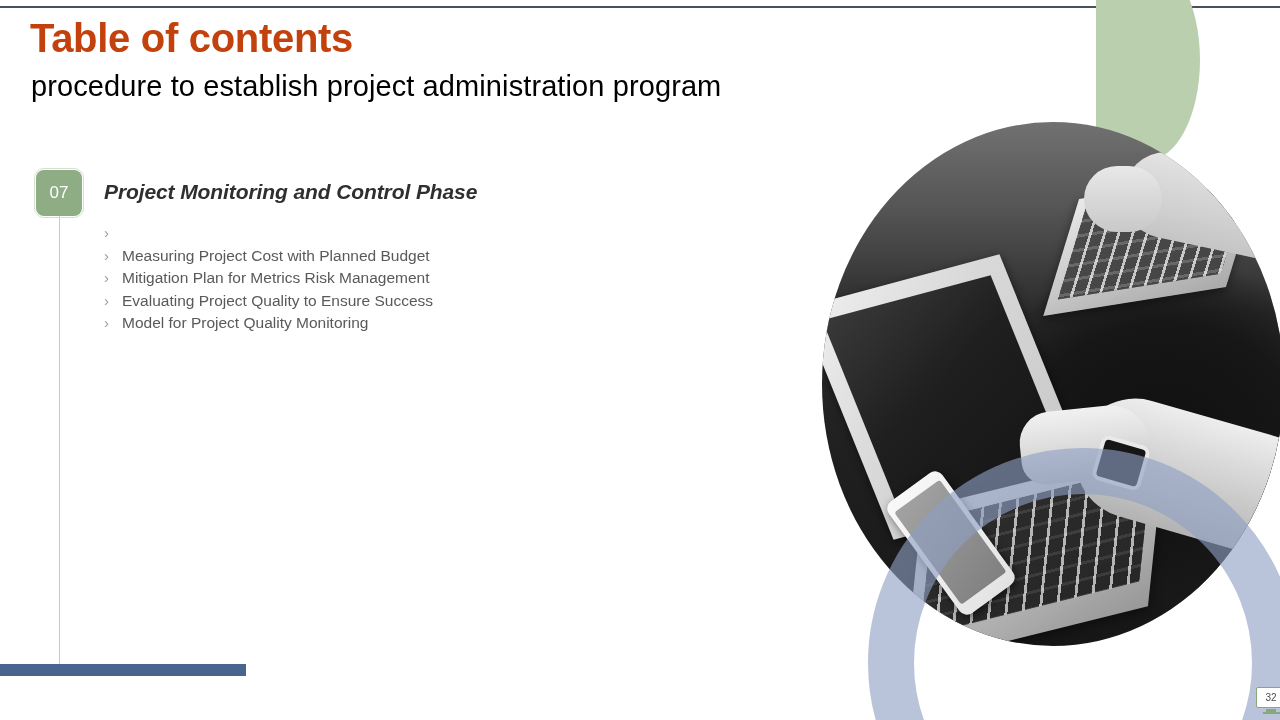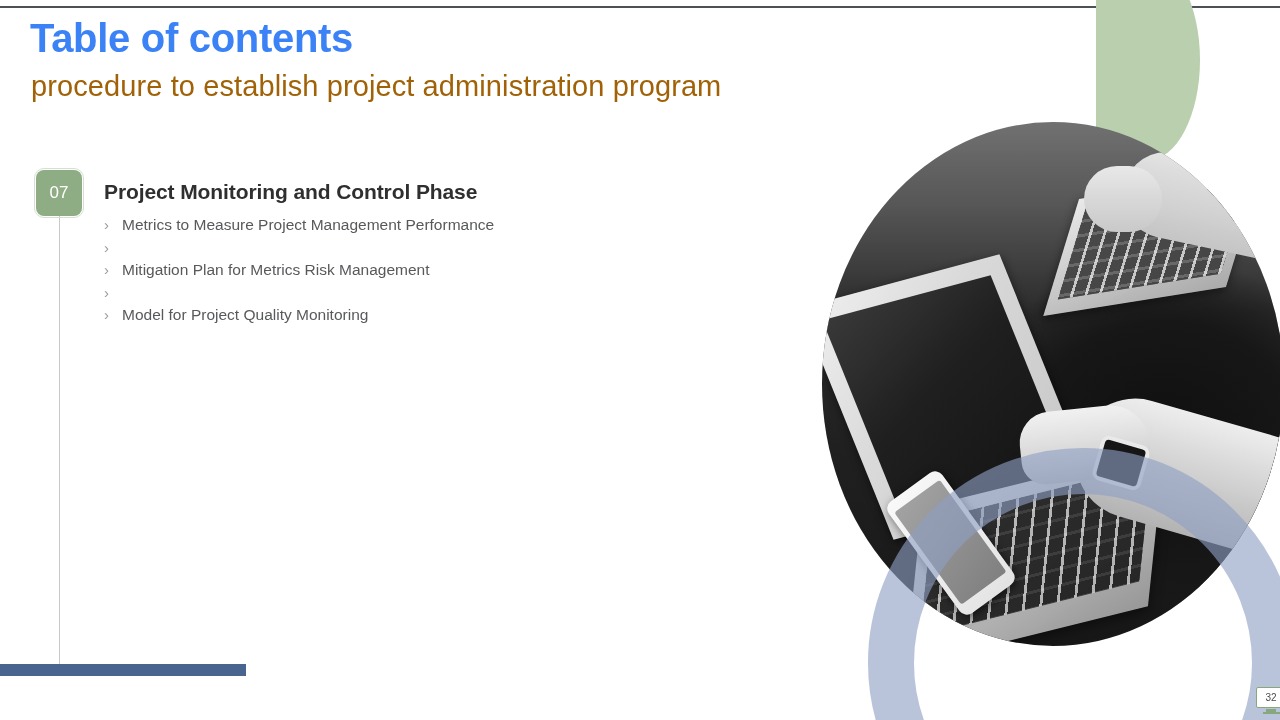--- a/index.html
+++ b/index.html
@@ -209,32 +209,32 @@
     clip-path: polygon(0% 0%, 100% 0%, 100% 100%, 0% 100%);
   }
 
   
   .title {
     position: absolute;
     left: 30px;
     top: 17px;
     font-size: 40px;
     font-weight: bold;
-    color: #3b82f6;
+    color: #c2410c;
     letter-spacing: -0.3px;
     line-height: 1.05;
     z-index: 6;
   }
   .subtitle {
     position: absolute;
     left: 31px;
     top: 70px;
     font-size: 29px;
     font-weight: 300;
-    color: #a16207;
+    color: #000000;
     letter-spacing: 0.1px;
     z-index: 6;
   }
 
   
   .v-line {
     position: absolute;
     left: 59px;
     top: 205px;
     width: 1px;
@@ -275,21 +275,22 @@
     left: 104px;
     top: 180px;
     width: 620px;
     z-index: 6;
   }
   .section-heading {
     font-size: 21px;
     font-weight: bold;
     color: #2f2f2f;
     letter-spacing: -0.1px;
-    margin: 0 0 10px 0;
+    margin: 0 0 18px 0;
+    font-style: italic;
   }
   .bullets {
     list-style: none;
     margin: 0;
     padding: 0;
   }
   .bullets li {
     display: flex;
     align-items: baseline;
     font-size: 15.5px;
@@ -384,31 +385,32 @@
 
   <div class="badge-wrap">
     <div class="badge">07</div>
   </div>
 
   <div class="content">
     <h2 class="section-heading">Project Monitoring and Control Phase</h2>
     <ul class="bullets">
       <li>
         <span class="chev">›</span>
-        <span>Metrics to Measure Project Management Performance</span>
       </li>
       <li>
         <span class="chev">›</span>
+        <span>Measuring Project Cost with Planned Budget</span>
       </li>
       <li>
         <span class="chev">›</span>
         <span>Mitigation Plan for Metrics Risk Management</span>
       </li>
       <li>
         <span class="chev">›</span>
+        <span>Evaluating Project Quality to Ensure Success</span>
       </li>
       <li>
         <span class="chev">›</span>
         <span>Model for Project Quality Monitoring</span>
       </li>
     </ul>
   </div>
 
   <div class="bottom-bar"></div>
 

